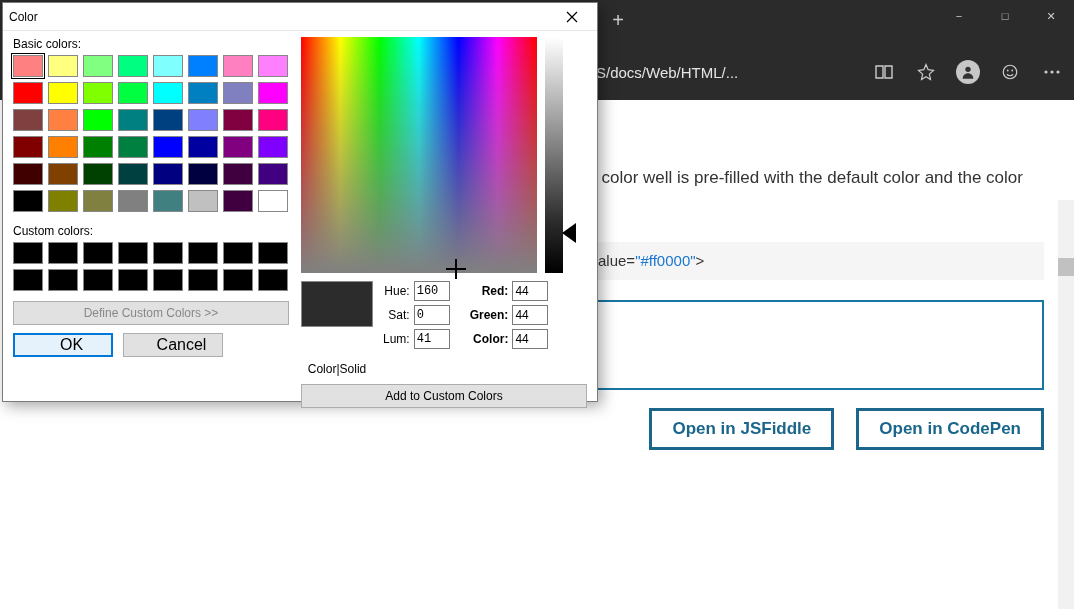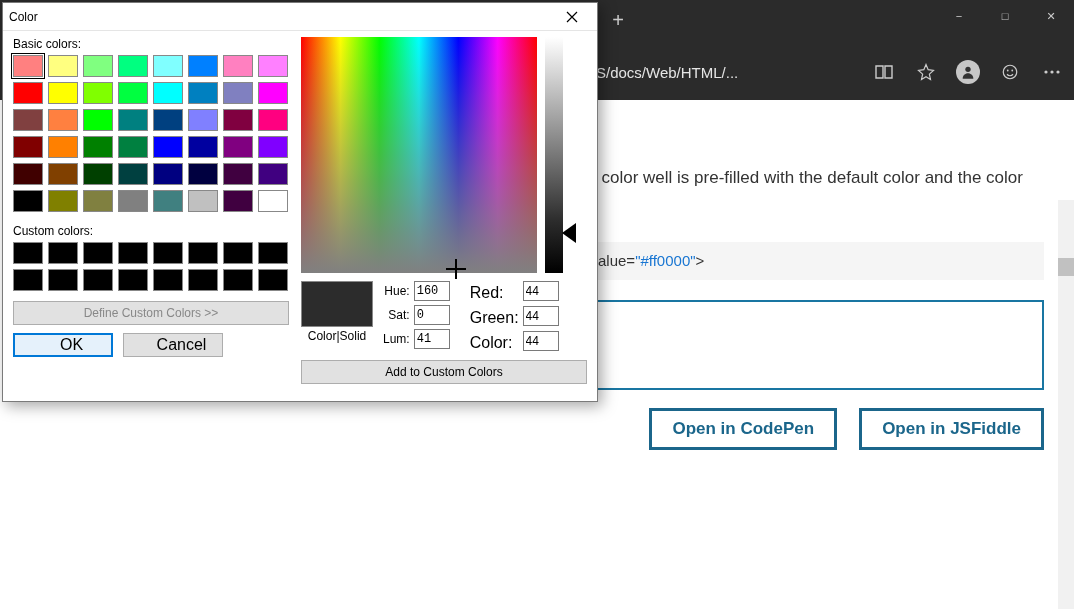--- a/index.html
+++ b/index.html
@@ -57,28 +57,28 @@
     cursor:crosshair;
   }
   .gradient-cursor { position:absolute; left:148px; top:225px; width:14px; height:14px; pointer-events:none; }
   .gradient-cursor::before, .gradient-cursor::after { content:""; position:absolute; background:#000; }
   .gradient-cursor::before { left:6px; top:-3px; width:2px; height:20px; }
   .gradient-cursor::after { top:6px; left:-3px; height:2px; width:20px; }
   .lum-strip { width:18px; height:236px; background: linear-gradient(to bottom, #fff 0%, #2c2c2c 78%, #000 100%); }
   .lum-arrow { position:absolute; width:0; height:0; border-top:10px solid transparent; border-bottom:10px solid transparent; border-right:14px solid #000; left:559px; top:220px; }
 
   .below-picker { display:flex; margin-top:8px; gap:6px; }
-  .solid-col { display:flex; flex-direction:column; align-items:center; }
+  .solid-col { display:flex; flex-direction:column; align-items:center;gap:33px; }
   .solid-preview { width:72px; height:46px; background:#2c2c2c; border:1px solid #888; }
   .solid-label { font-size:12px; margin-top:2px; }
   .hs { display:grid; grid-template-columns:auto 36px; gap:4px 4px; align-content:start; margin-left:4px; }
   .hs label { font-size:12px; text-align:right; padding-top:3px; }
   .hs input { width:36px; height:20px; border:1px solid #7a7a7a; font-size:12px; padding:0 2px;font-family:Liberation Mono, monospace; }
   .rgb { display:grid; grid-template-columns:auto 36px; gap:4px 4px; align-content:start; margin-left:14px; }
-  .rgb label { font-size:16px; padding-top:3px; }
+  .rgb label { font-size:12px; text-align:right; padding-top:3px;font-weight:bold; }
   .rgb input { width:36px; height:20px; border:1px solid #7a7a7a; font-size:12px; padding:0 2px; }
 
   .add-btn { margin-top:8px; height:24px; border:1px solid #adadad; background:#e1e1e1; font-size:12px; }
 
 </style>
 </head>
 <body>
 
 <div class="browser">
   <div class="tab-bar">
@@ -135,22 +135,22 @@
     <span>alue=</span><span class="attrval">"#ff0000"</span><span>&gt;</span>
   </div>
 
   <div class="example-frame">
     <div class="color-input">
       <div class="color-input-swatch"></div>
     </div>
   </div>
 
   <div class="open-buttons">
+    <button class="open-btn">Open in JSFiddle</button>
     <button class="open-btn">Open in CodePen</button>
-    <button class="open-btn">Open in JSFiddle</button>
   </div>
 
 </div>
 
 <div class="dlg">
   <div class="dlg-titlebar">
     <div class="dlg-title">Color</div>
     <div class="dlg-close">
       <svg width="12" height="12" viewBox="0 0 12 12">
           <path d="M1 1l10 10M11 1L1 11" stroke="#000" stroke-width="1.2"></path>

